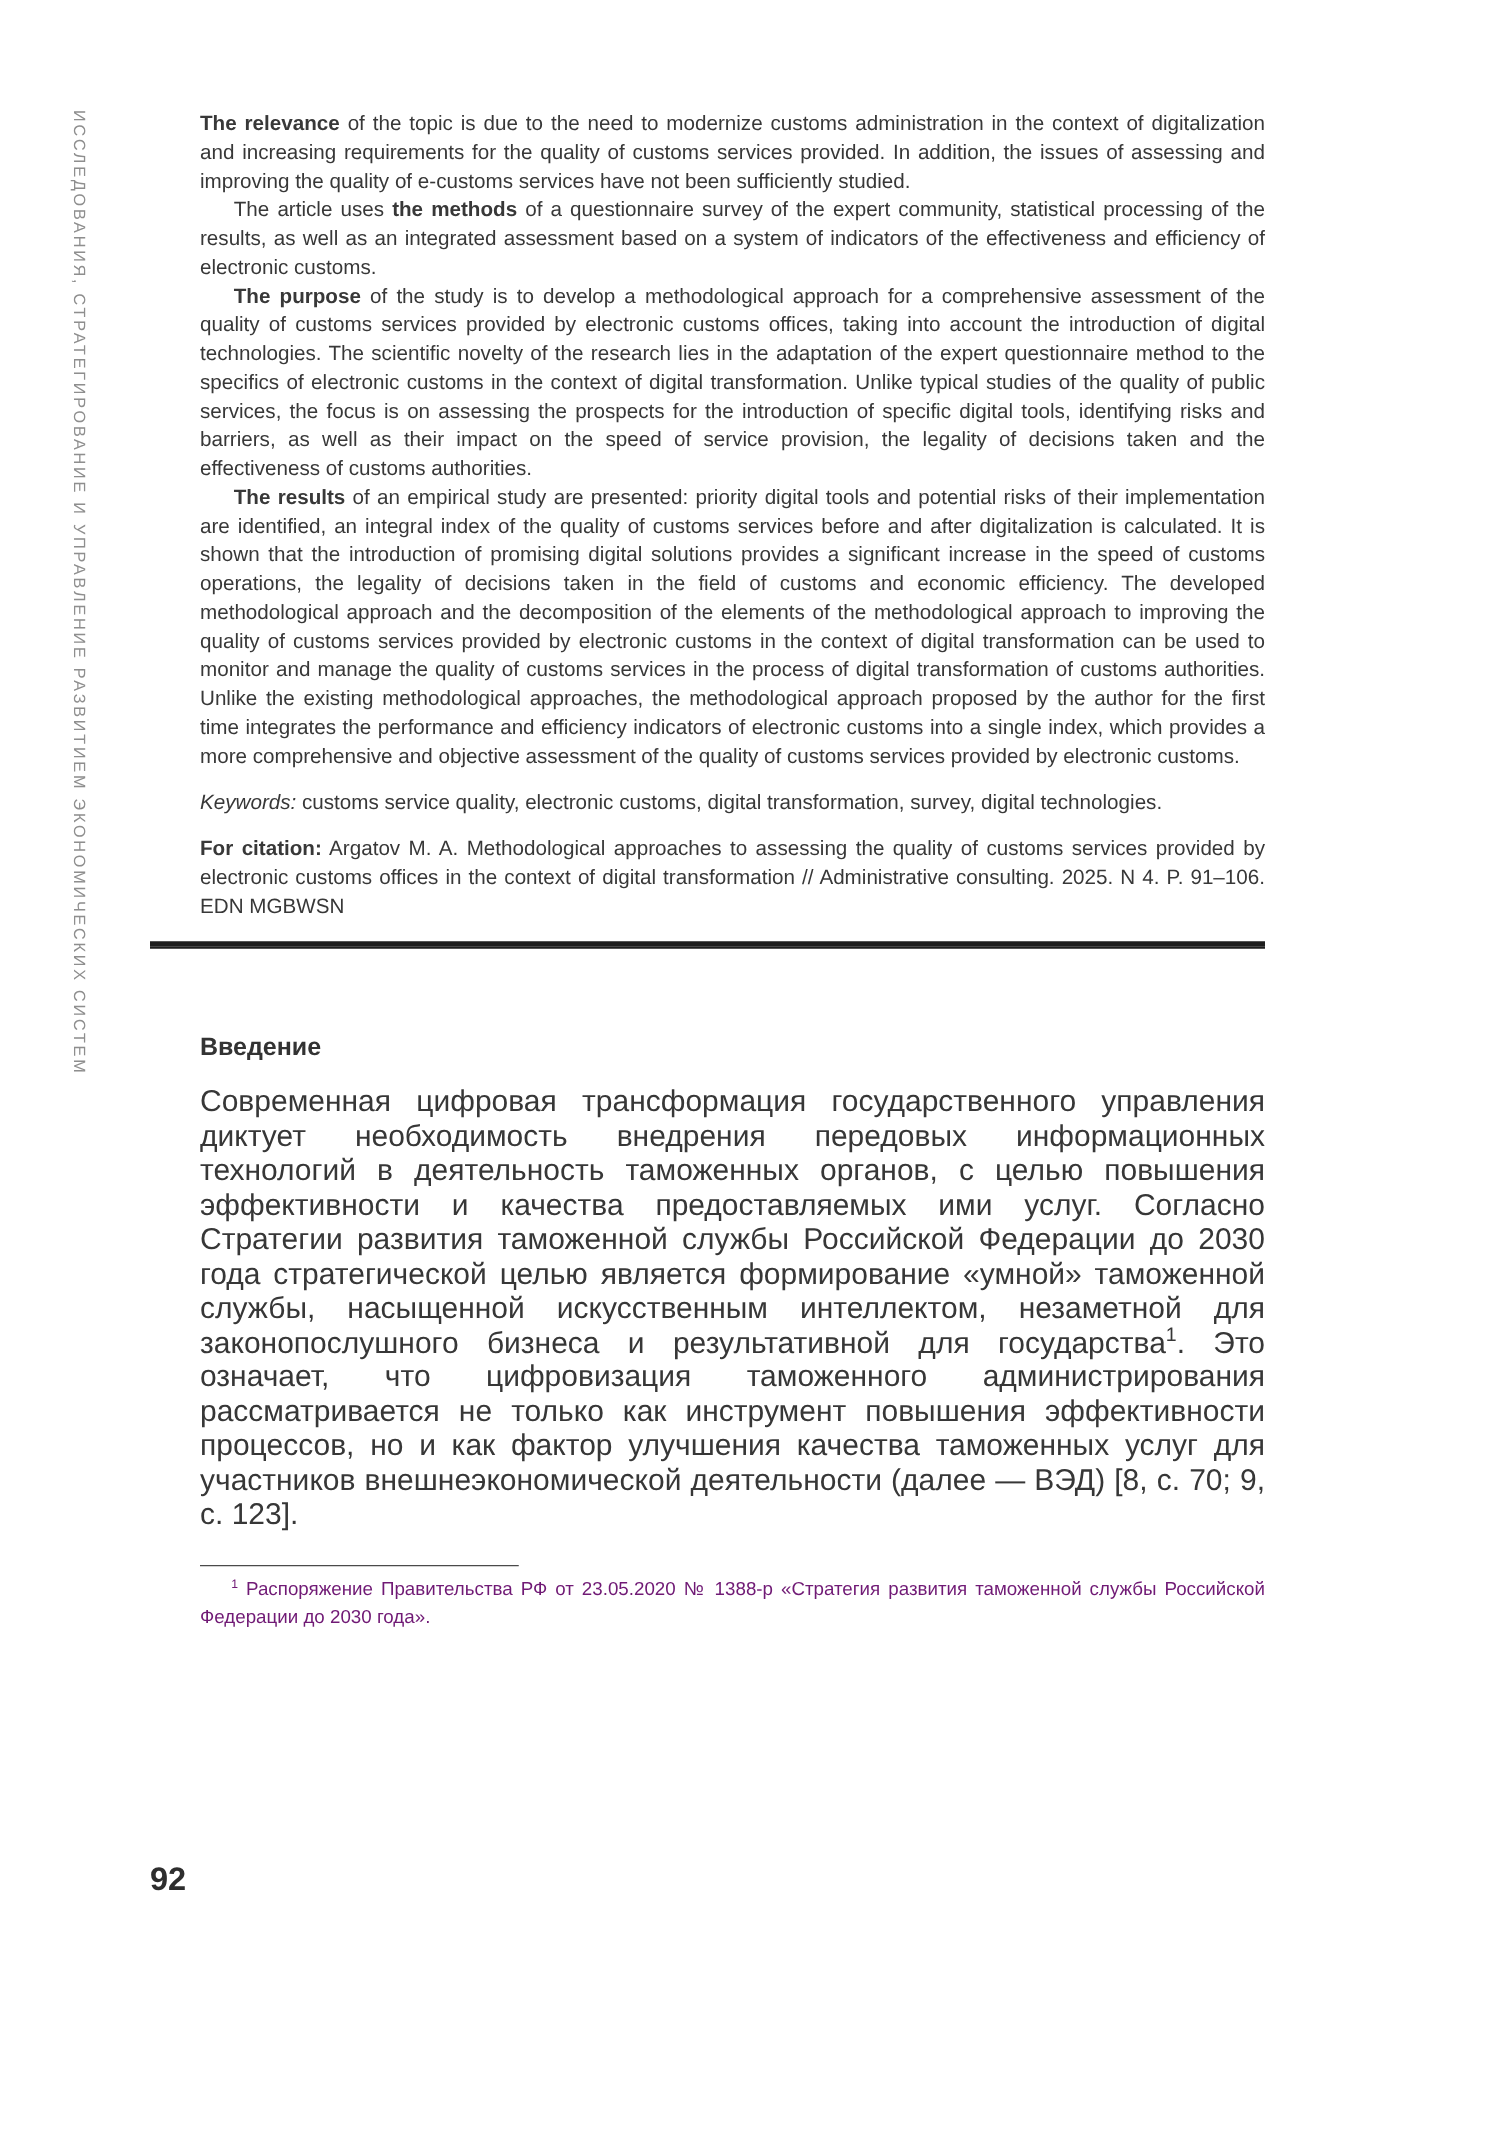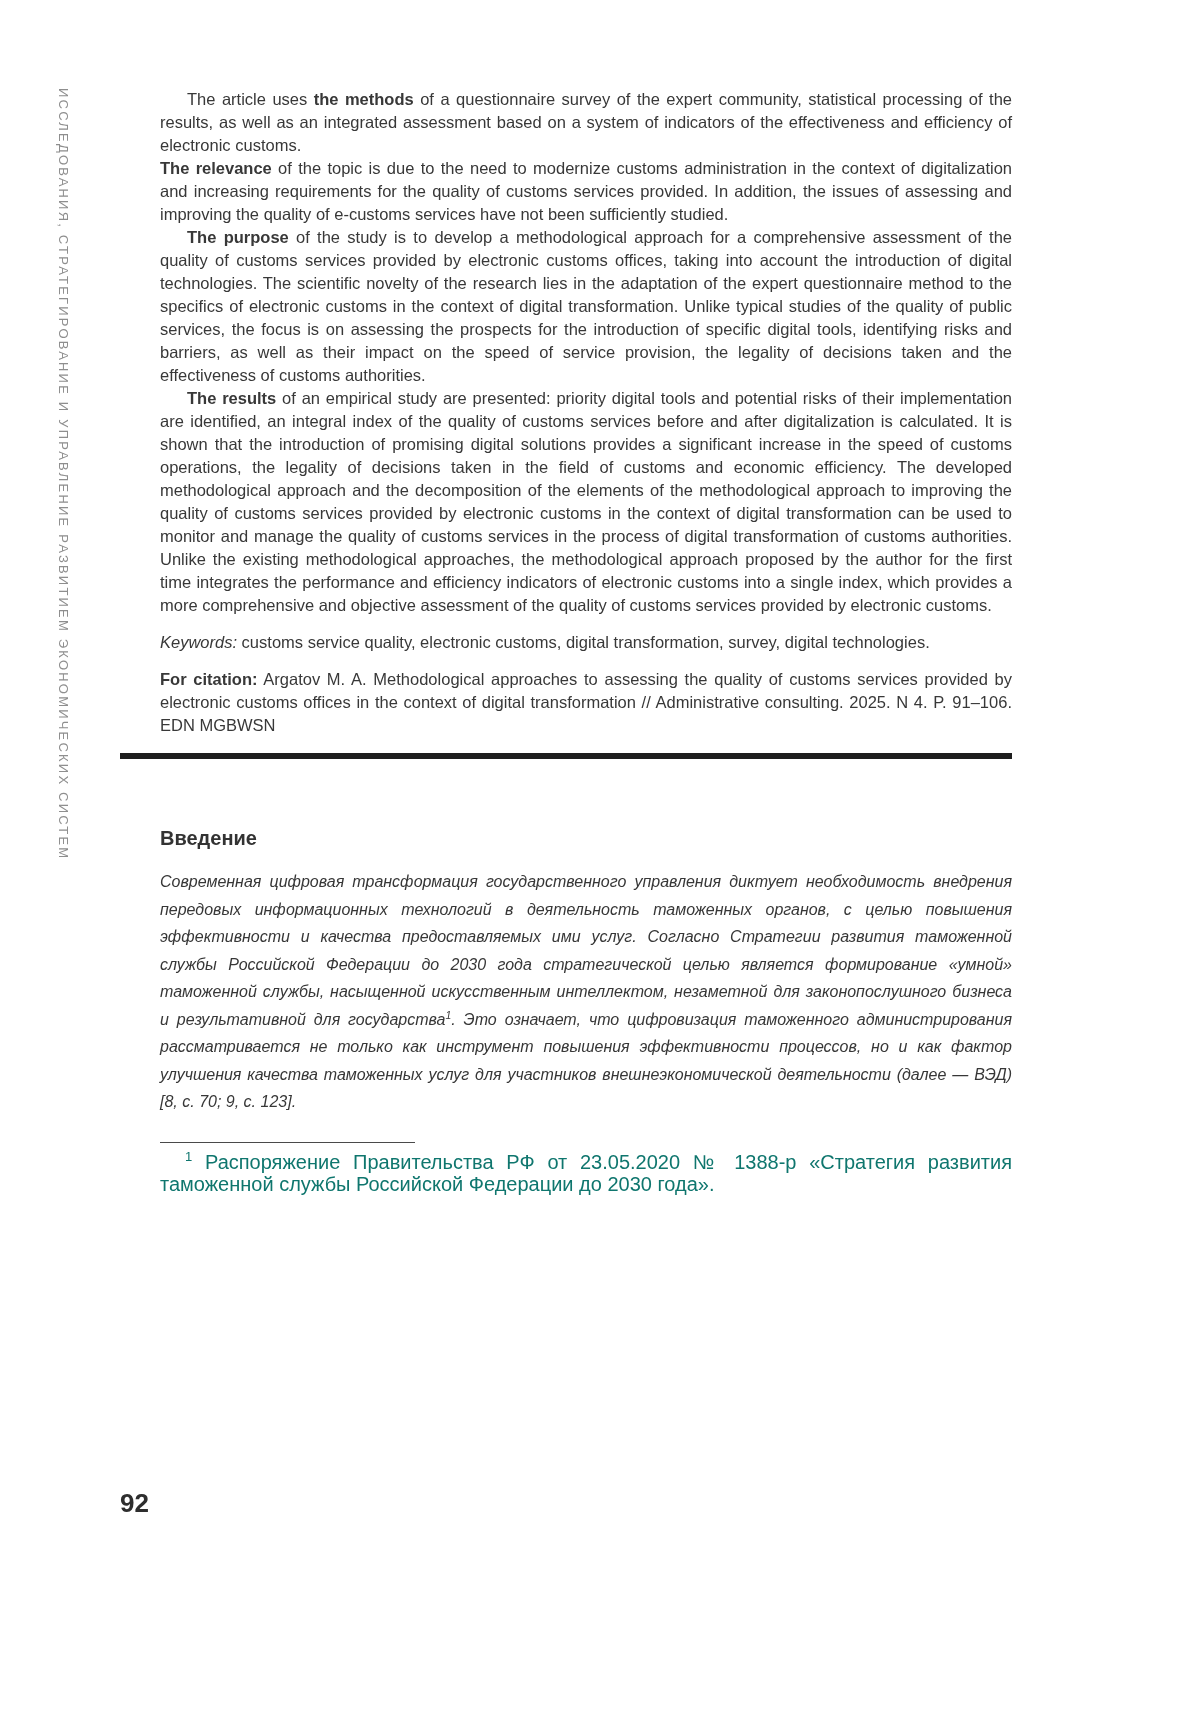--- a/index.html
+++ b/index.html
@@ -62,46 +62,45 @@
 
   .section-heading {
     margin-top: 68px;
     margin-bottom: 18px;
     font-size: 20px;
     font-weight: 700;
     color: #333333;
   }
 
   .body-p {
-    font-size: 16px;
+    font-size: 24px;
     line-height: 27.5px;
     text-align: justify;
     color: #373737;
-    font-style: italic;
   }
   .indent2 { text-indent: 28px; }
 
   sup {
     font-size: 0.65em;
     vertical-align: super;
     line-height: 0;
   }
 
   .footnote { margin-top: 26px; }
   .footnote-rule {
     width: 255px;
     border-top: 1px solid #4a4a4a;
     margin-bottom: 8px;
   }
   .footnote-text {
-    font-size: 20px;
+    font-size: 15px;
     line-height: 22px;
     text-align: justify;
     text-indent: 25px;
-    color: #0f766e;
+    color: #701a75;
   }
 
   
   .footer {
     position: absolute;
     left: 120px; top: 1488px;
     width: 892px;
     display: flex;
     align-items: flex-start;
   }
@@ -124,23 +123,23 @@
 </style>
 </head>
 <body>
 
 <div class="side-label">ИССЛЕДОВАНИЯ, СТРАТЕГИРОВАНИЕ И УПРАВЛЕНИЕ РАЗВИТИЕМ ЭКОНОМИЧЕСКИХ СИСТЕМ</div>
 
 <div class="content">
 
   <div>
 
+    <p class="abs-p"><b>The relevance</b><span> of the topic is due to the need to modernize customs administration in the context of digitalization and increasing requirements for the quality of customs services provided. In addition, the issues of assessing and improving the quality of e-customs services have not been sufficiently studied.</span></p>
+
     <p class="abs-p indent"><span>The article uses </span><b>the methods</b><span> of a questionnaire survey of the expert community, statistical processing of the results, as well as an integrated assessment based on a system of indicators of the effectiveness and efficiency of electronic customs.</span></p>
-
-    <p class="abs-p"><b>The relevance</b><span> of the topic is due to the need to modernize customs administration in the context of digitalization and increasing requirements for the quality of customs services provided. In addition, the issues of assessing and improving the quality of e-customs services have not been sufficiently studied.</span></p>
 
     <p class="abs-p indent"><b>The purpose</b><span> of the study is to develop a methodological approach for a comprehensive assessment of the quality of customs services provided by electronic customs offices, taking into account the introduction of digital technologies. The scientific novelty of the research lies in the adaptation of the expert questionnaire method to the specifics of electronic customs in the context of digital transformation. Unlike typical studies of the quality of public services, the focus is on assessing the prospects for the introduction of specific digital tools, identifying risks and barriers, as well as their impact on the speed of service provision, the legality of decisions taken and the effectiveness of customs authorities.</span></p>
 
     <p class="abs-p indent"><b>The results</b><span> of an empirical study are presented: priority digital tools and potential risks of their implementation are identified, an integral index of the quality of customs services before and after digitalization is calculated. It is shown that the introduction of promising digital solutions provides a significant increase in the speed of customs operations, the legality of decisions taken in the field of customs and economic efficiency. The developed methodological approach and the decomposition of the elements of the methodological approach to improving the quality of customs services provided by electronic customs in the context of digital transformation can be used to monitor and manage the quality of customs services in the process of digital transformation of customs authorities. Unlike the existing methodological approaches, the methodological approach proposed by the author for the first time integrates the performance and efficiency indicators of electronic customs into a single index, which provides a more comprehensive and objective assessment of the quality of customs services provided by electronic customs.</span></p>
 
     <p class="abs-keywords"><i>Keywords:</i><span> customs service quality, electronic customs, digital transformation, survey, digital technologies.</span></p>
 
     <p class="abs-citation"><b>For citation:</b><span> Argatov M. A. Methodological approaches to assessing the quality of customs services provided by electronic customs offices in the context of digital transformation // Administrative consulting. 2025. N 4. P. 91–106. EDN MGBWSN</span></p>
   </div>
 

